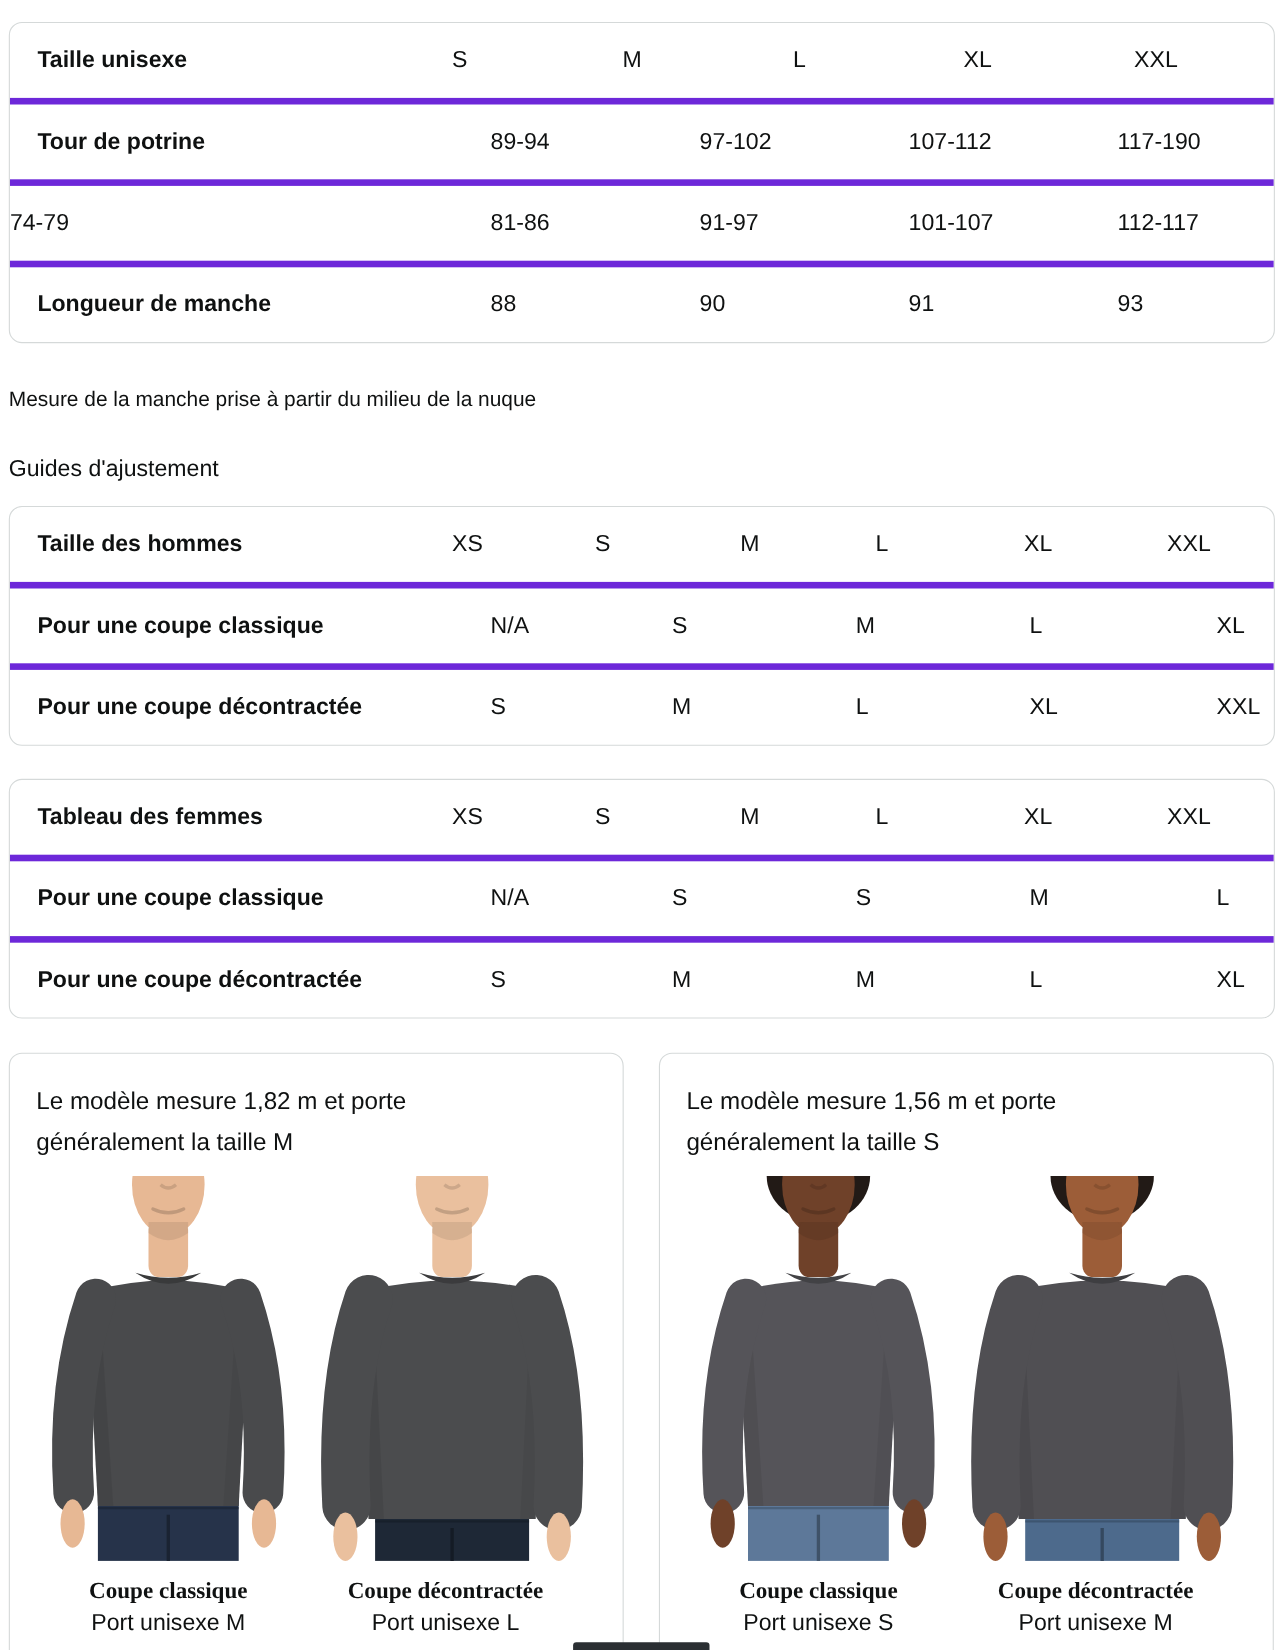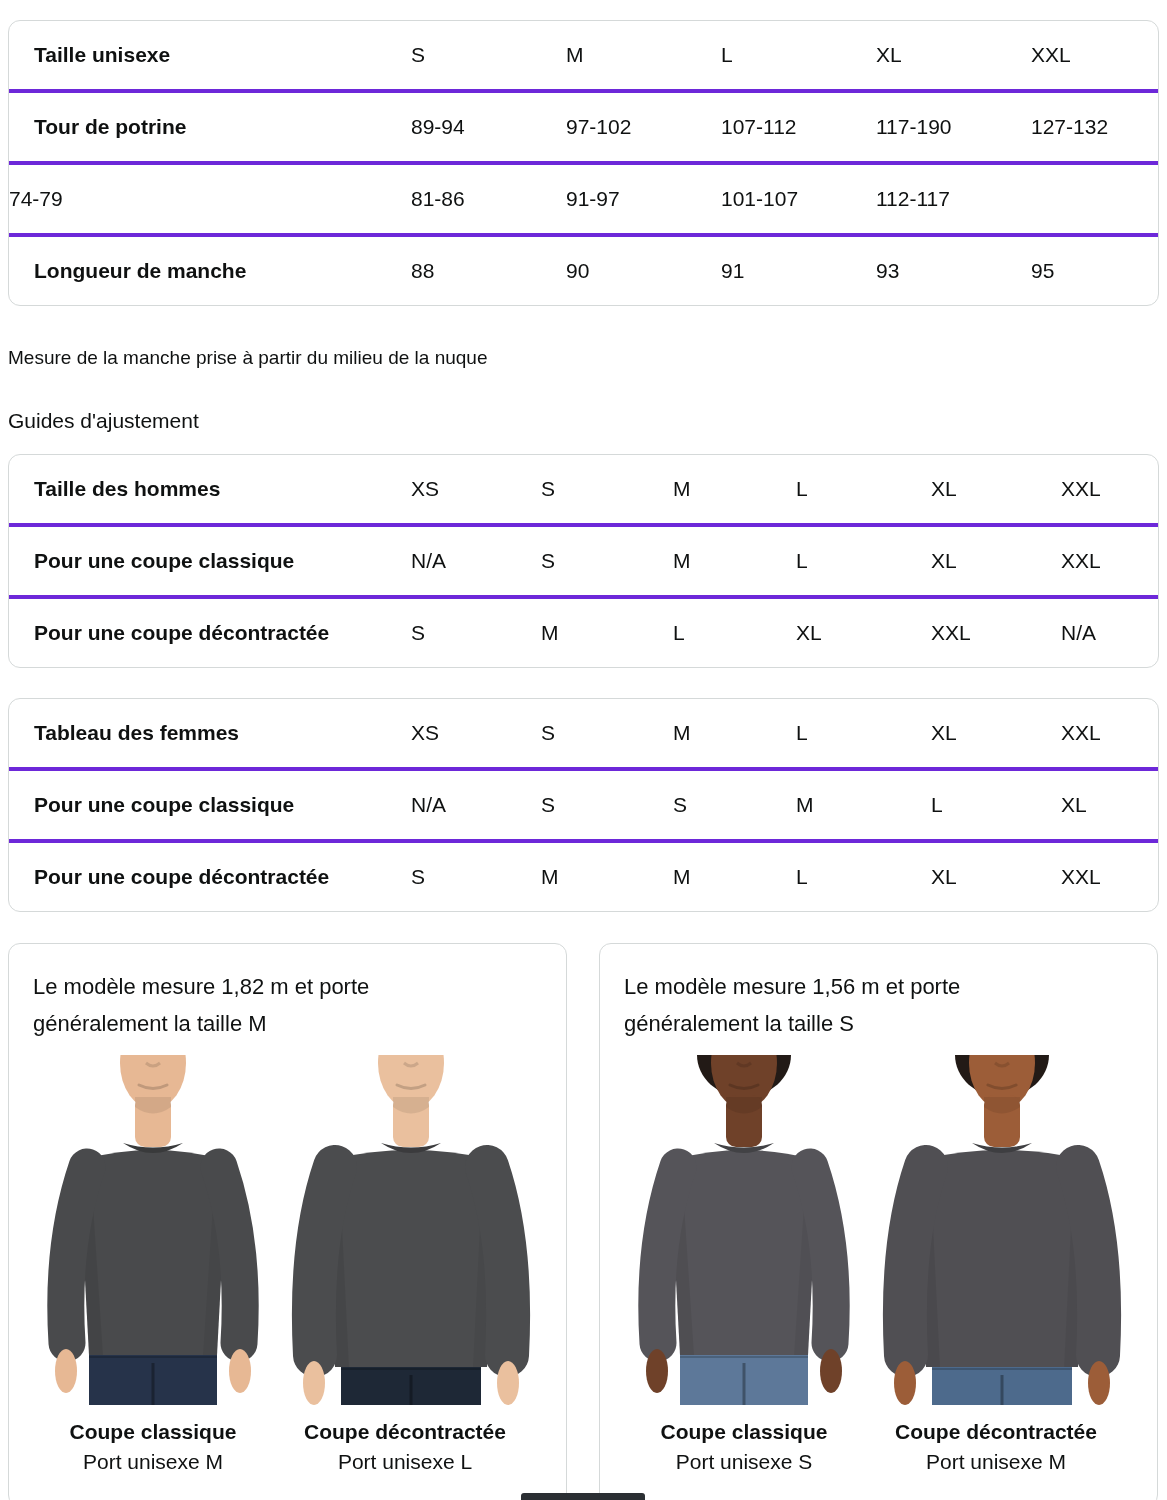--- a/index.html
+++ b/index.html
@@ -8,21 +8,21 @@
     font-family:"Liberation Sans", sans-serif;color:#0f1111;
   }
   .page{padding:6px 8px 0 8px;}
   .page-title{font-size:22px;line-height:28px;margin-left:-4px;padding-left:4px;font-weight:400;}
   
   .tbl{
     margin-top:14px;border:1px solid #d5d9d9;border-radius:12px;background:#fff;
     overflow:hidden;
   }
   .tbl .row{display:grid;align-items:center;height:68px;font-size:21px;}
-  .tbl .row + .row{border-top:4px solid #6d28d9;}
+  .tbl .row + .row{border-top:6px solid #6d28d9;gap:35px;}
   .tbl .cell{white-space:nowrap;}
   .tbl .label{font-weight:700;padding-left:25px;}
   .size-grid{grid-template-columns:402px 155px 155px 155px 155px 1fr;}
   .fit-grid{grid-template-columns:402px 130px 132px 123px 135px 130px 1fr;}
   .size-note{font-size:19px;line-height:24px;margin-top:40px;}
   .section-heading{font-size:21px;line-height:26px;margin-top:38px;font-weight:400;}
   .tbl.men{margin-top:20px;}
   .tbl.women{margin-top:30px;}
   
   .cards{display:flex;gap:32px;margin-top:31px;}
@@ -30,21 +30,21 @@
     box-sizing:border-box;width:559px;height:564px;
     border:1px solid #d5d9d9;border-radius:12px;background:#fff;
     padding:24px 20px 0 24px;
   }
   .card-desc{font-size:22px;line-height:37px;max-width:470px;}
   .photo-row{display:flex;gap:6px;margin-top:13px;margin-left:-6px;}
   .photo{width:252px;height:350px;flex:0 0 auto;}
   .photo svg{width:100%;height:100%;display:block;}
   .caption-row{display:flex;margin-top:12px;margin-left:-6px;}
   .caption{width:252px;text-align:center;}
-  .caption .fit{font-weight:700;font-size:21px;line-height:30px;}
+  .caption .fit{font-weight:700;font-size:21px;line-height:30px;font-family:Liberation Serif, serif;}
   .caption .size{font-size:21px;line-height:30px;}
   
   .next-peek{
     position:absolute;left:521px;bottom:0;width:124px;height:7px;
     background:#2b2f33;border-radius:3px 3px 0 0;
   }
 </style>
 </head>
 <body>
 

